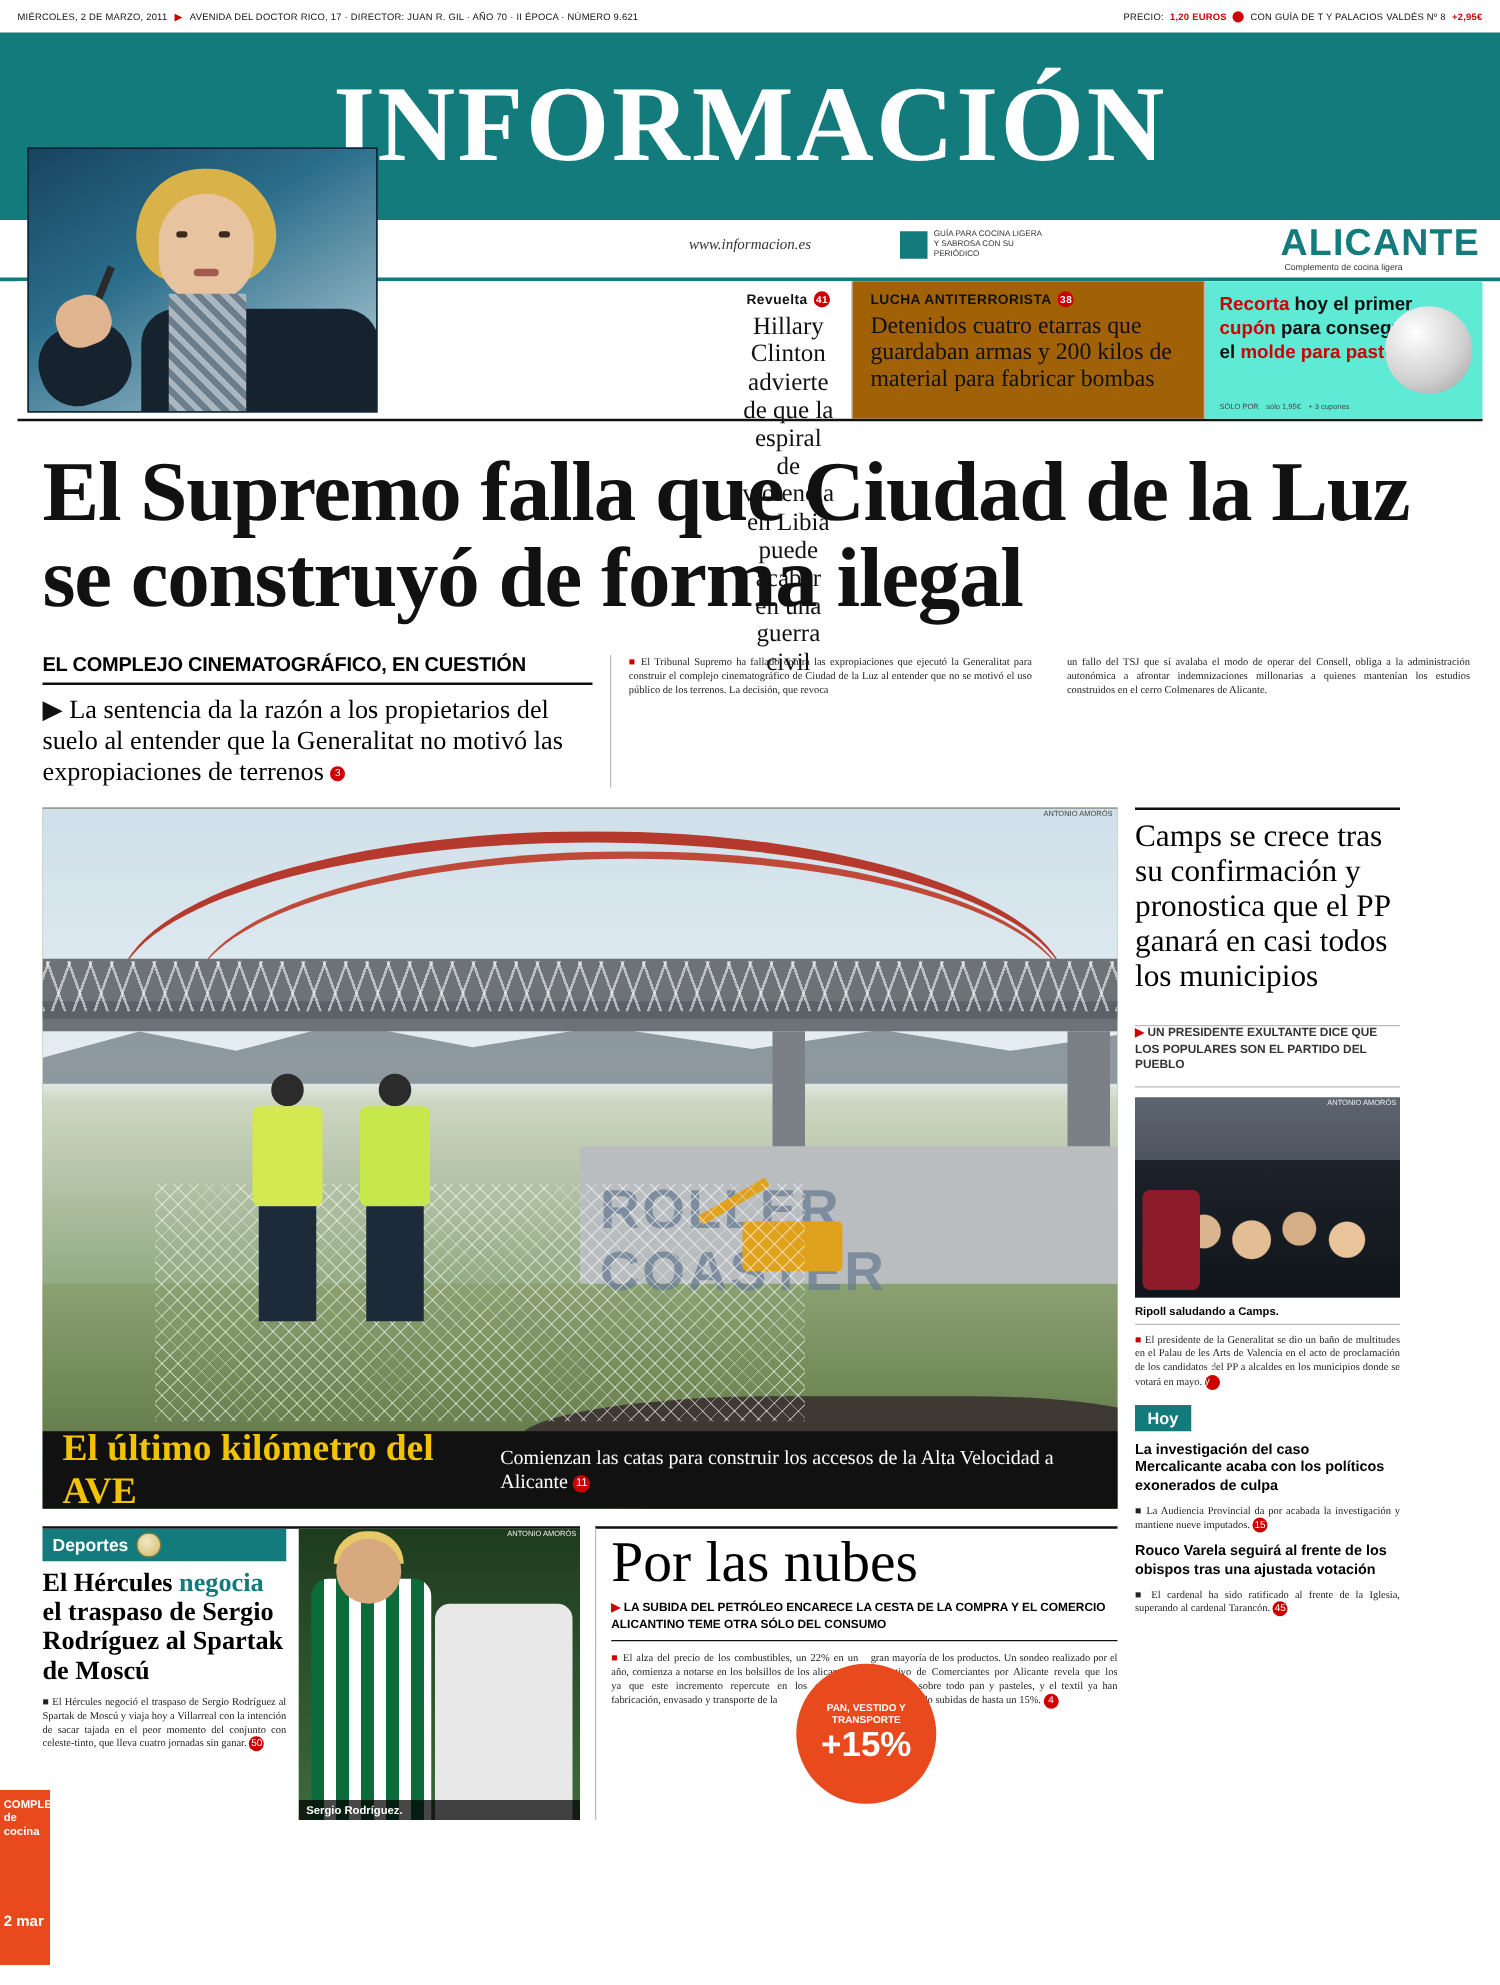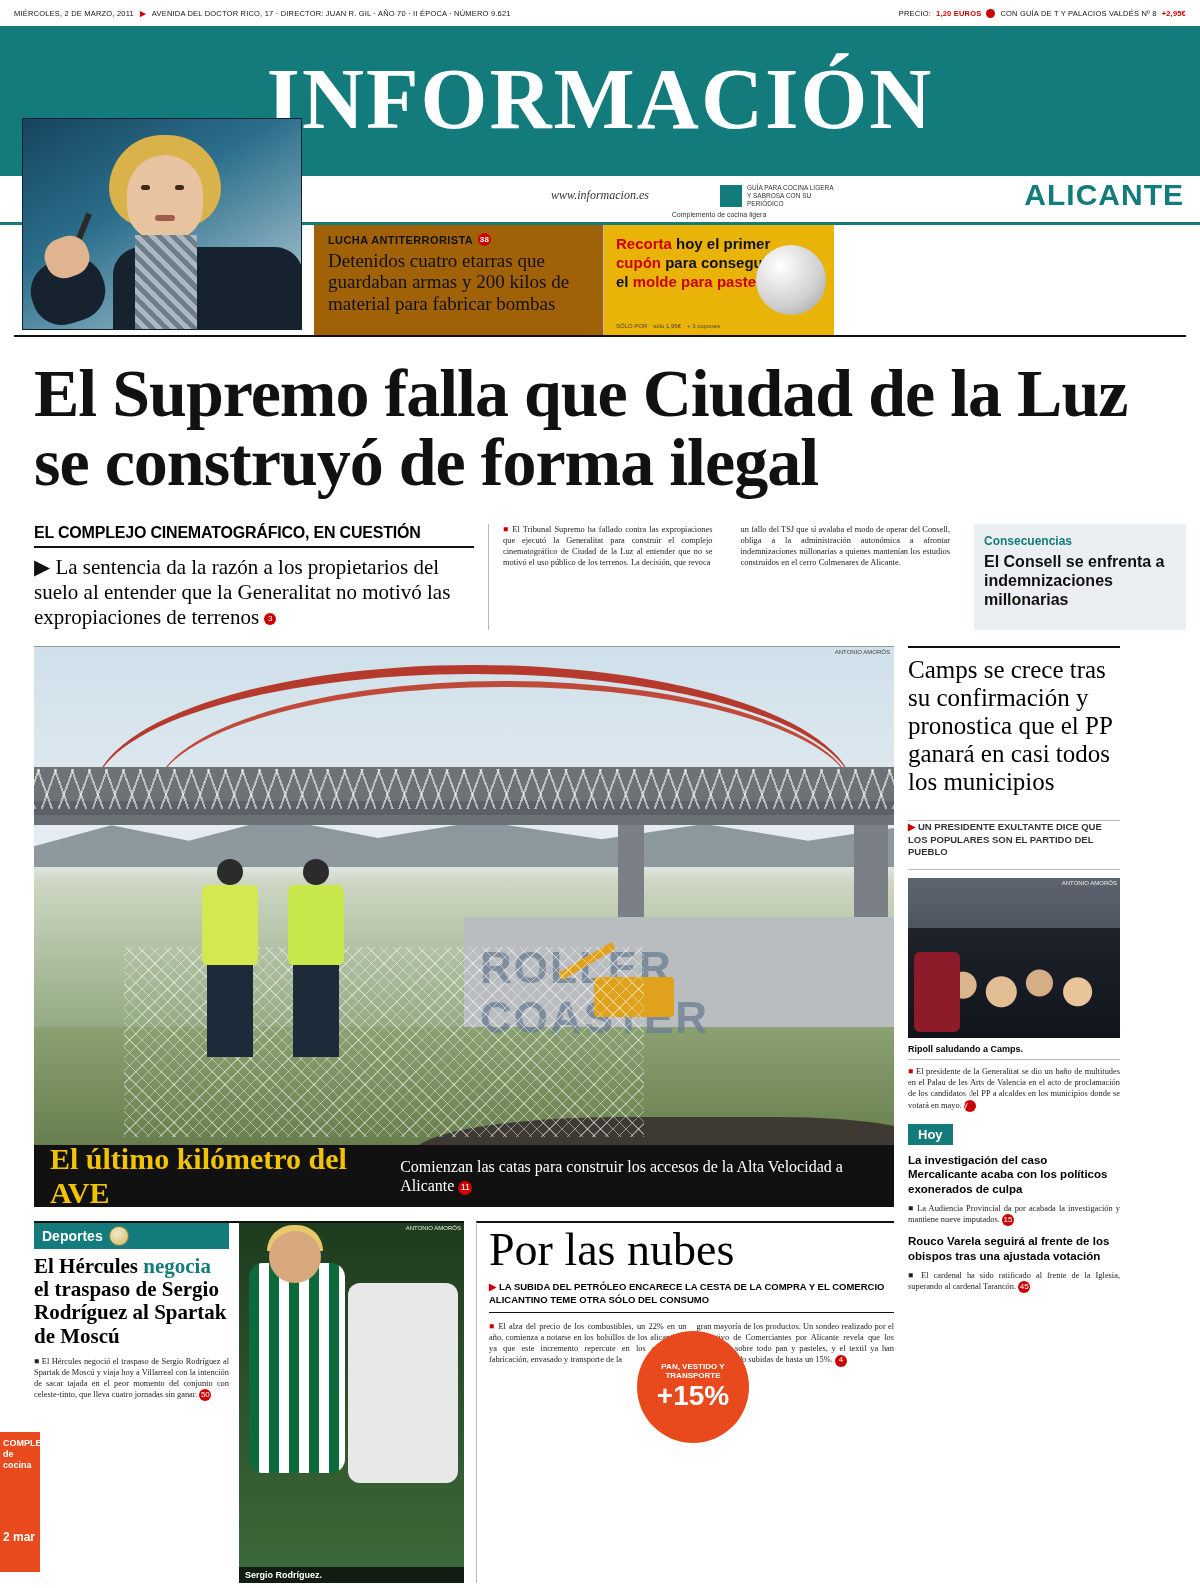--- a/index.html
+++ b/index.html
@@ -38,21 +38,21 @@
   .hphoto .arm{position:absolute;left:8px;top:140px;width:74px;height:64px;background:#16232e;border-radius:30px;transform:rotate(-18deg);}
   .hphoto .hand{position:absolute;left:22px;top:118px;width:44px;height:40px;background:#e0b48f;border-radius:18px;transform:rotate(-20deg);}
   .hphoto .mic{position:absolute;left:50px;top:92px;width:6px;height:70px;background:#2a2a2a;transform:rotate(22deg);}
 
   
   .teasers{position:relative;height:110px;background:#ffffff;display:flex;margin:0 14px;border-bottom:2px solid #111;}
   .tz{position:relative;box-sizing:border-box;}
   .tz.one{width:300px;}
   .tz.two{flex:1;padding:8px 14px 6px 290px;border-right:1px solid #bbb;}
   .tz.three{width:290px;padding:8px 14px 6px 14px;border-right:1px solid #bbb;background:#a16207;}
-  .tz.four{width:230px;background:#eab308;position:relative;}
+  .tz.four{width:230px;background:#5eead4;position:relative;}
   .kick{font-family:"Liberation Sans",sans-serif;font-weight:bold;font-size:11px;letter-spacing:.4px;color:#111;display:flex;align-items:center;gap:5px;justify-content:center;margin-bottom:4px;}
   .kick .pg{background:#c00;color:#fff;border-radius:50%;width:13px;height:13px;font-size:8px;display:inline-flex;align-items:center;justify-content:center;}
   .tz h3{margin:0;font-size:20px;line-height:1.12;font-weight:normal;text-align:center;color:#111;}
   .tz.three h3{text-align:left;font-size:19px;}
   .tz.three .kick{justify-content:flex-start;}
   .cup{position:absolute;right:8px;top:20px;width:70px;height:70px;border-radius:50%;background:radial-gradient(circle at 35% 30%,#ffffff,#cfcfcf 60%,#9a9a9a 100%);}
   .tz.four .ctxt{padding:10px 12px 0 12px;font-family:"Liberation Sans",sans-serif;font-weight:bold;font-size:15px;line-height:1.25;color:#c00;}
   .tz.four .ctxt em{font-style:normal;color:#111;}
   .tz.four .small{position:absolute;bottom:6px;left:12px;right:10px;font-family:"Liberation Sans",sans-serif;font-size:6px;color:#444;display:flex;gap:6px;}
   .tz.four .hdr{position:absolute;top:-14px;left:0;right:0;text-align:center;font-family:"Liberation Sans",sans-serif;font-size:7px;color:#333;}
@@ -113,21 +113,21 @@
 
   
   .lower{display:flex;gap:12px;margin-top:14px;}
   .sportbox{width:430px;border-top:2px solid #111;padding-top:0;display:flex;gap:10px;}
   .sportleft{width:195px;}
   .deportes{display:flex;align-items:center;gap:6px;background:#137b7b;color:#fff;font-family:"Liberation Sans",sans-serif;font-weight:bold;font-size:14px;padding:3px 8px;margin-bottom:6px;}
   .deportes .ball{width:18px;height:18px;border-radius:50%;background:radial-gradient(circle at 40% 35%,#f2e9c0,#cdb96a);border:1px solid #8a7a3a;}
   .sportleft h4{margin:0 0 8px 0;font-size:21px;line-height:1.1;}
   .sportleft h4 em{font-style:normal;color:#137b7b;}
   .sportleft p{margin:0;font-size:8.4px;line-height:1.33;text-align:justify;color:#222;}
-  .sportphoto{flex:1;position:relative;background:#2b4a2b;overflow:hidden;height:360px;}
+  .sportphoto{flex:1;position:relative;background:#2b4a2b;overflow:hidden;height:233px;}
   .sportphoto .grass{position:absolute;inset:0;background:linear-gradient(#1e3b1e,#3d6b3a);}
   .sportphoto .p1{position:absolute;left:10px;top:40px;width:96px;height:210px;background:repeating-linear-gradient(90deg,#0b6b3a 0 10px,#ffffff 10px 20px);border-radius:14px;}
   .sportphoto .head{position:absolute;left:30px;top:8px;width:52px;height:52px;border-radius:50%;background:#d8a97e;}
   .sportphoto .hair{position:absolute;left:28px;top:2px;width:56px;height:26px;border-radius:26px 26px 0 0;background:#e8c96a;}
   .sportphoto .p2{position:absolute;right:6px;top:60px;width:110px;height:200px;background:#e8e8e8;border-radius:12px;}
   .sportphoto .cap{position:absolute;left:0;right:0;bottom:0;background:rgba(0,0,0,.72);color:#fff;font-family:"Liberation Sans",sans-serif;font-weight:bold;font-size:9px;padding:3px 6px;}
   .sportphoto .cr{position:absolute;right:3px;top:2px;font-family:"Liberation Sans",sans-serif;font-size:6px;color:#eee;}
 
   .nubes{flex:1;border-top:2px solid #111;border-left:1px solid #bbb;padding-left:12px;}
   .nubes h2{margin:4px 0 8px 0;font-size:46px;line-height:1;font-weight:normal;}
@@ -210,20 +210,27 @@
     <div class="mouth"></div>
     <div class="body"></div>
     <div class="scarf"></div>
     <div class="arm"></div>
     <div class="hand"></div>
   </div>
 
   <div class="teasers">
     <div class="tz one"></div>
 
+    <div class="tz two">
+      <div class="kick">
+        <span>Revuelta</span>
+        <span class="pg">41</span>
+      </div>
+      <h3>Hillary Clinton advierte de que la espiral de violencia en Libia puede acabar en una guerra civil</h3>
+    </div>
 
     <div class="tz three">
       <div class="kick">
         <span>LUCHA ANTITERRORISTA</span>
         <span class="pg">38</span>
       </div>
       <h3>Detenidos cuatro etarras que guardaban armas y 200 kilos de material para fabricar bombas</h3>
     </div>
 
     <div class="tz four">
@@ -258,24 +265,20 @@
         <span>La sentencia da la razón a los propietarios del suelo al entender que la Generalitat no motivó las expropiaciones de terrenos</span>
         <span class="pg">3</span>
       </div>
     </div>
     <div class="lead-cols">
       <div class="col">
         <span class="bullet">■</span>
         <span>El Tribunal Supremo ha fallado contra las expropiaciones que ejecutó la Generalitat para construir el complejo cinematográfico de Ciudad de la Luz al entender que no se motivó el uso público de los terrenos. La decisión, que revoca</span>
       </div>
       <div class="col">un fallo del TSJ que sí avalaba el modo de operar del Consell, obliga a la administración autonómica a afrontar indemnizaciones millonarias a quienes mantenían los estudios construidos en el cerro Colmenares de Alicante.</div>
-    </div>
-    <div class="lead-right">
-      <div class="lbl">Consecuencias</div>
-      <div class="txt">El Consell se enfrenta a indemnizaciones millonarias</div>
     </div>
   </div>
 
   <div class="body">
 
     <div class="maincol">
 
       <div class="avephoto">
         <div class="sky"></div>
         <div class="mount"></div>

